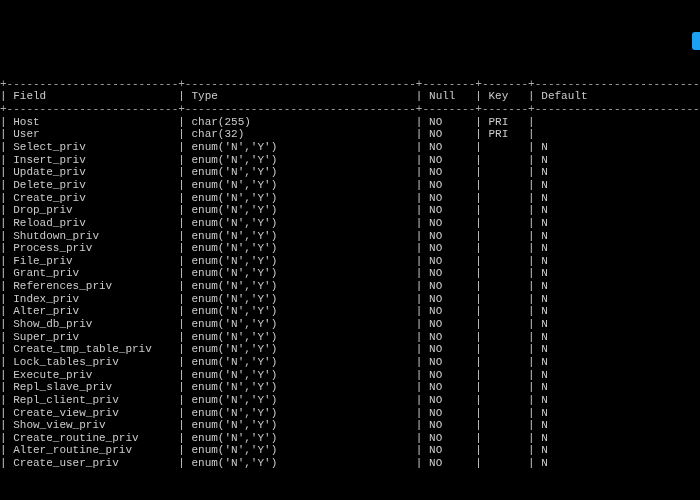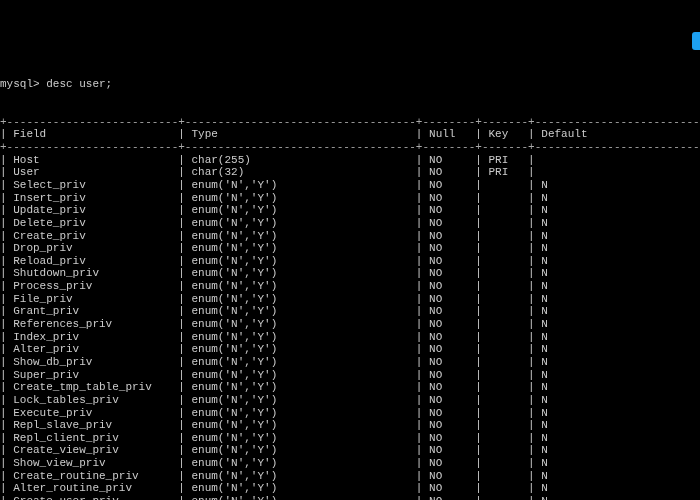--- a/index.html
+++ b/index.html
@@ -30,20 +30,19 @@
       background: #1da1f2;
       border-radius: 3px 0 0 3px;
     }
   </style>
 </head>
 <body>
 
 
 
 <div class="terminal">
-  <div class="prompt-line">mysql&gt; desc user;</div>
   <div id="table-container"><div class="border-row">+--------------------------+-----------------------------------+--------+-------+-------------------------+---------+</div><div class="header-row">| Field                    | Type                              | Null   | Key   | Default                 | Extra   |</div><div class="border-row">+--------------------------+-----------------------------------+--------+-------+-------------------------+---------+</div><div class="data-row">| Host                     | char(255)                         | NO     | PRI   |                         |         |</div><div class="data-row">| User                     | char(32)                          | NO     | PRI   |                         |         |</div><div class="data-row">| Select_priv              | enum('N','Y')                     | NO     |       | N                       |         |</div><div class="data-row">| Insert_priv              | enum('N','Y')                     | NO     |       | N                       |         |</div><div class="data-row">| Update_priv              | enum('N','Y')                     | NO     |       | N                       |         |</div><div class="data-row">| Delete_priv              | enum('N','Y')                     | NO     |       | N                       |         |</div><div class="data-row">| Create_priv              | enum('N','Y')                     | NO     |       | N                       |         |</div><div class="data-row">| Drop_priv                | enum('N','Y')                     | NO     |       | N                       |         |</div><div class="data-row">| Reload_priv              | enum('N','Y')                     | NO     |       | N                       |         |</div><div class="data-row">| Shutdown_priv            | enum('N','Y')                     | NO     |       | N                       |         |</div><div class="data-row">| Process_priv             | enum('N','Y')                     | NO     |       | N                       |         |</div><div class="data-row">| File_priv                | enum('N','Y')                     | NO     |       | N                       |         |</div><div class="data-row">| Grant_priv               | enum('N','Y')                     | NO     |       | N                       |         |</div><div class="data-row">| References_priv          | enum('N','Y')                     | NO     |       | N                       |         |</div><div class="data-row">| Index_priv               | enum('N','Y')                     | NO     |       | N                       |         |</div><div class="data-row">| Alter_priv               | enum('N','Y')                     | NO     |       | N                       |         |</div><div class="data-row">| Show_db_priv             | enum('N','Y')                     | NO     |       | N                       |         |</div><div class="data-row">| Super_priv               | enum('N','Y')                     | NO     |       | N                       |         |</div><div class="data-row">| Create_tmp_table_priv    | enum('N','Y')                     | NO     |       | N                       |         |</div><div class="data-row">| Lock_tables_priv         | enum('N','Y')                     | NO     |       | N                       |         |</div><div class="data-row">| Execute_priv             | enum('N','Y')                     | NO     |       | N                       |         |</div><div class="data-row">| Repl_slave_priv          | enum('N','Y')                     | NO     |       | N                       |         |</div><div class="data-row">| Repl_client_priv         | enum('N','Y')                     | NO     |       | N                       |         |</div><div class="data-row">| Create_view_priv         | enum('N','Y')                     | NO     |       | N                       |         |</div><div class="data-row">| Show_view_priv           | enum('N','Y')                     | NO     |       | N                       |         |</div><div class="data-row">| Create_routine_priv      | enum('N','Y')                     | NO     |       | N                       |         |</div><div class="data-row">| Alter_routine_priv       | enum('N','Y')                     | NO     |       | N                       |         |</div><div class="data-row">| Create_user_priv         | enum('N','Y')                     | NO     |       | N                       |         |</div></div>
 </div>
 
 <div class="side-tab"></div>
 
 
 
 
 </body></html>

